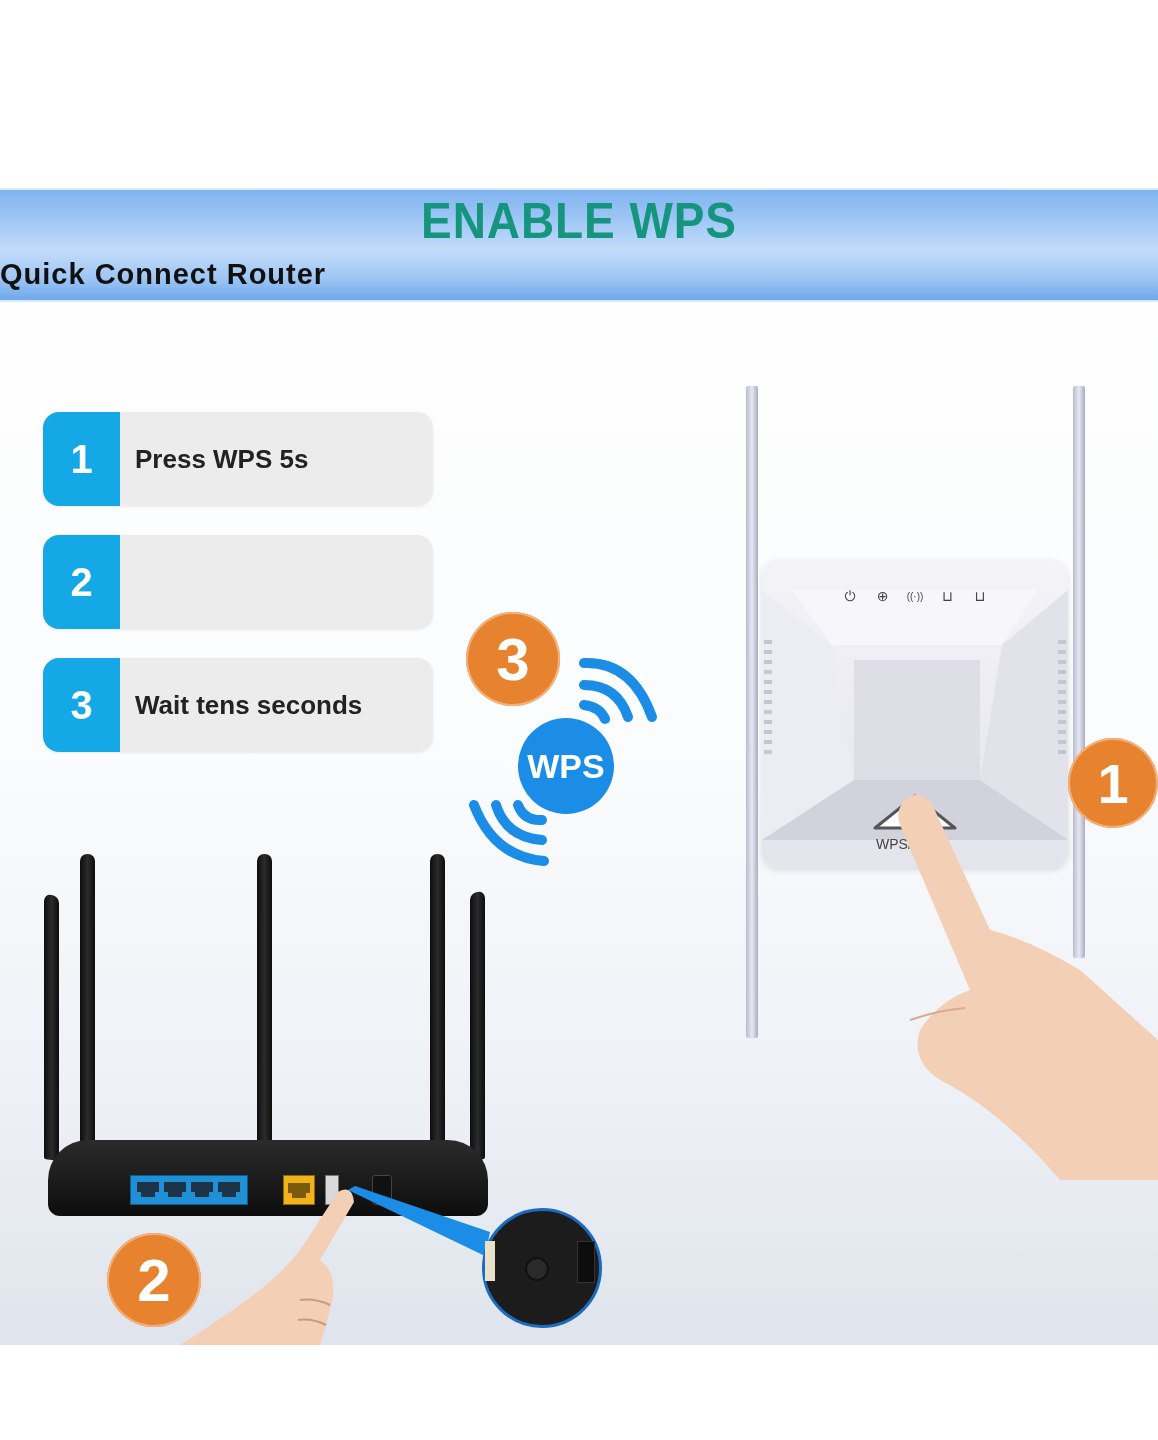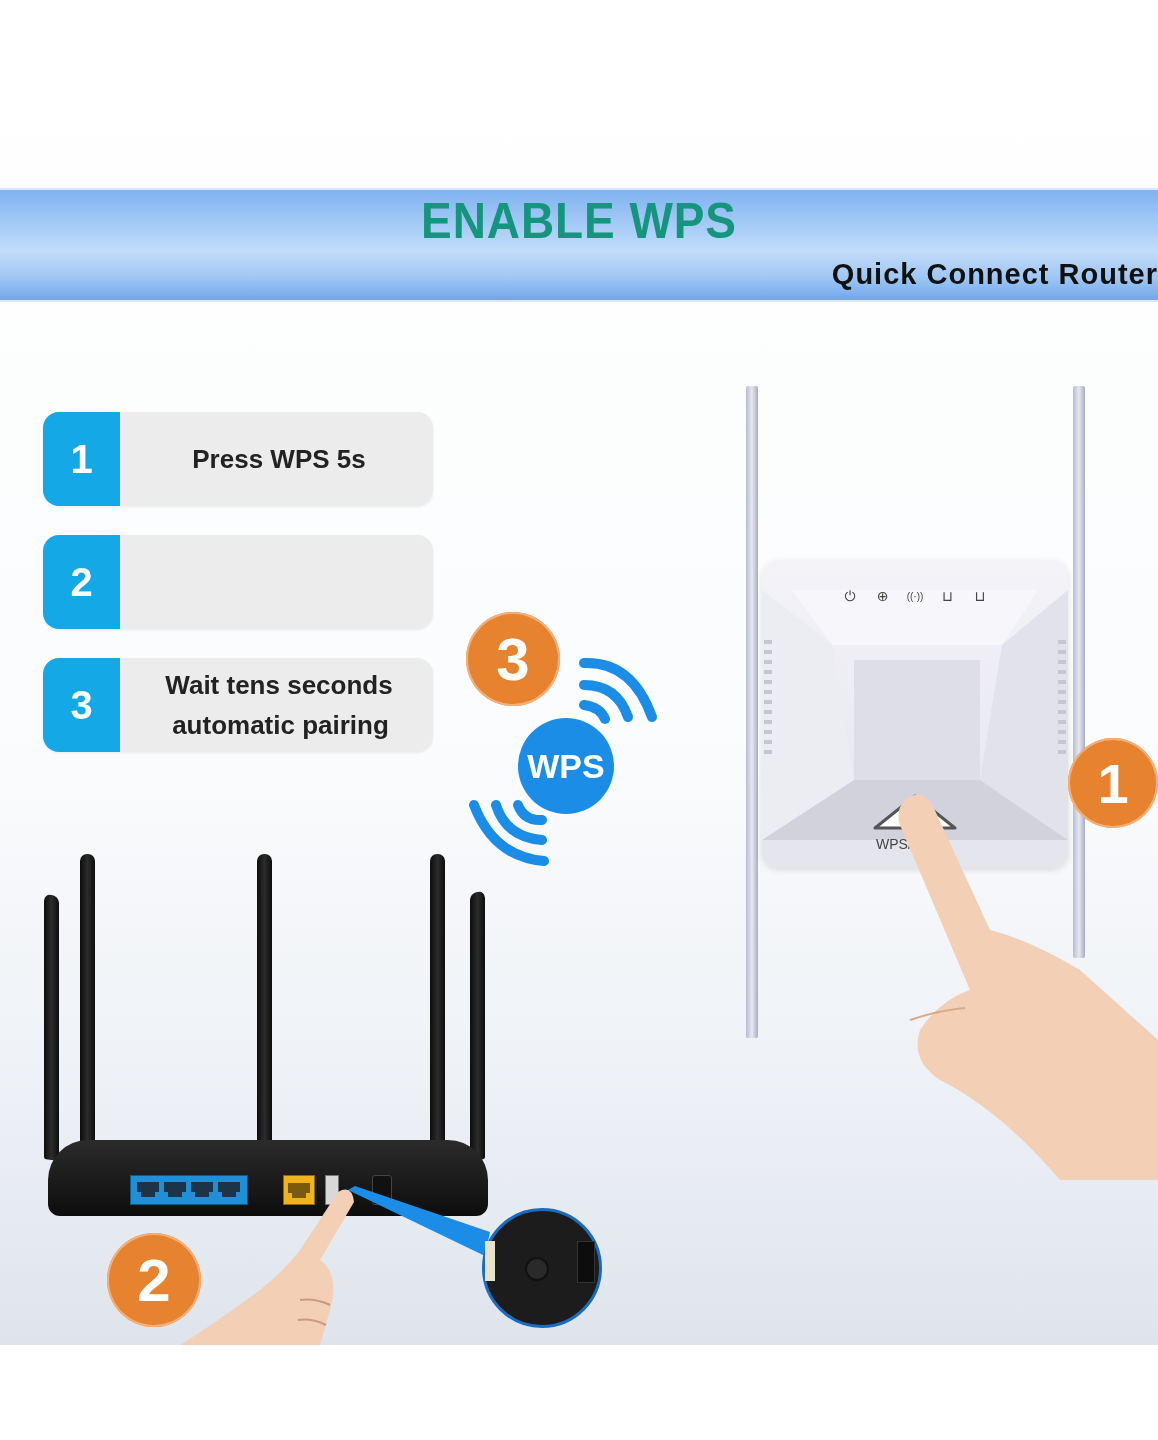--- a/index.html
+++ b/index.html
@@ -17,37 +17,37 @@
     background:linear-gradient(180deg,#7fb3ef 0%, #a9cdf7 35%, #c3dcfa 55%, #9fc6f3 80%, #6fa8ec 100%);
     border-top:2px solid #d9e9fb;
     border-bottom:2px solid #d9e9fb;
   }
   .banner-title {
     position:absolute; left:0; right:0; top:192px; text-align:center;
     font-weight:bold; font-size:50px; color:#16957e; letter-spacing:1px;
     transform:scaleX(0.92);
   }
   .banner-sub {
-    position:absolute; left:0; right:0; top:258px; text-align:right;
+    position:absolute; left:0; right:0; top:258px; text-align:left;
     font-weight:bold; font-size:29px; color:#111; letter-spacing:1px;
   }
   .step {
     position:absolute; left:43px; width:390px; height:94px;
     border-radius:16px; background:#ececec; overflow:hidden;
     box-shadow:0 1px 3px rgba(0,0,0,0.08);
   }
   .step-num {
     position:absolute; left:0; top:0; width:77px; height:100%;
     background:#14a8e6; color:#fff; font-weight:bold; font-size:40px;
     display:flex; align-items:center; justify-content:center;
   }
   .step-text {
     position:absolute; left:92px; top:0; right:10px; height:100%;
     display:flex; flex-direction:column; justify-content:center;
-    font-weight:bold; font-size:26px; color:#222; line-height:40px;align-items:center;
+    font-weight:bold; font-size:26px; color:#222; line-height:40px;
   }
   .badge {
     position:absolute; border-radius:50%;
     background:#e7822f; color:#fff; font-weight:bold;
     display:flex; align-items:center; justify-content:center;
     box-shadow:0 0 0 2px #f3b07a inset;
   }
   .wps-circle {
     position:absolute; left:518px; top:718px; width:96px; height:96px; border-radius:50%;
     background:#1b8de6; color:#fff; font-weight:bold; font-size:34px;
@@ -110,21 +110,20 @@
     <span>Press WPS 5s</span>
   </div>
 </div>
 <div class="step" style="top:535px;">
   <div class="step-num">2</div>
 </div>
 <div class="step" style="top:658px;">
   <div class="step-num">3</div>
   <div class="step-text">
     <span>Wait tens seconds</span>
-    <span style="padding-left:3px;">automatic pairing</span>
   </div>
 </div>
 
 <div class="badge" style="left:466px; top:612px; width:94px; height:94px; font-size:60px;">3</div>
 
 <svg class="wave" style="left:572px; top:655px;" width="90" height="70" viewBox="0 0 90 70">
   <g fill="none" stroke="#1b8de6" stroke-width="10" stroke-linecap="round">
     <path d="M12 8 Q60 6 80 62"></path>
     <path d="M12 30 Q45 30 56 62"></path>
     <path d="M12 50 Q28 52 33 64"></path>

